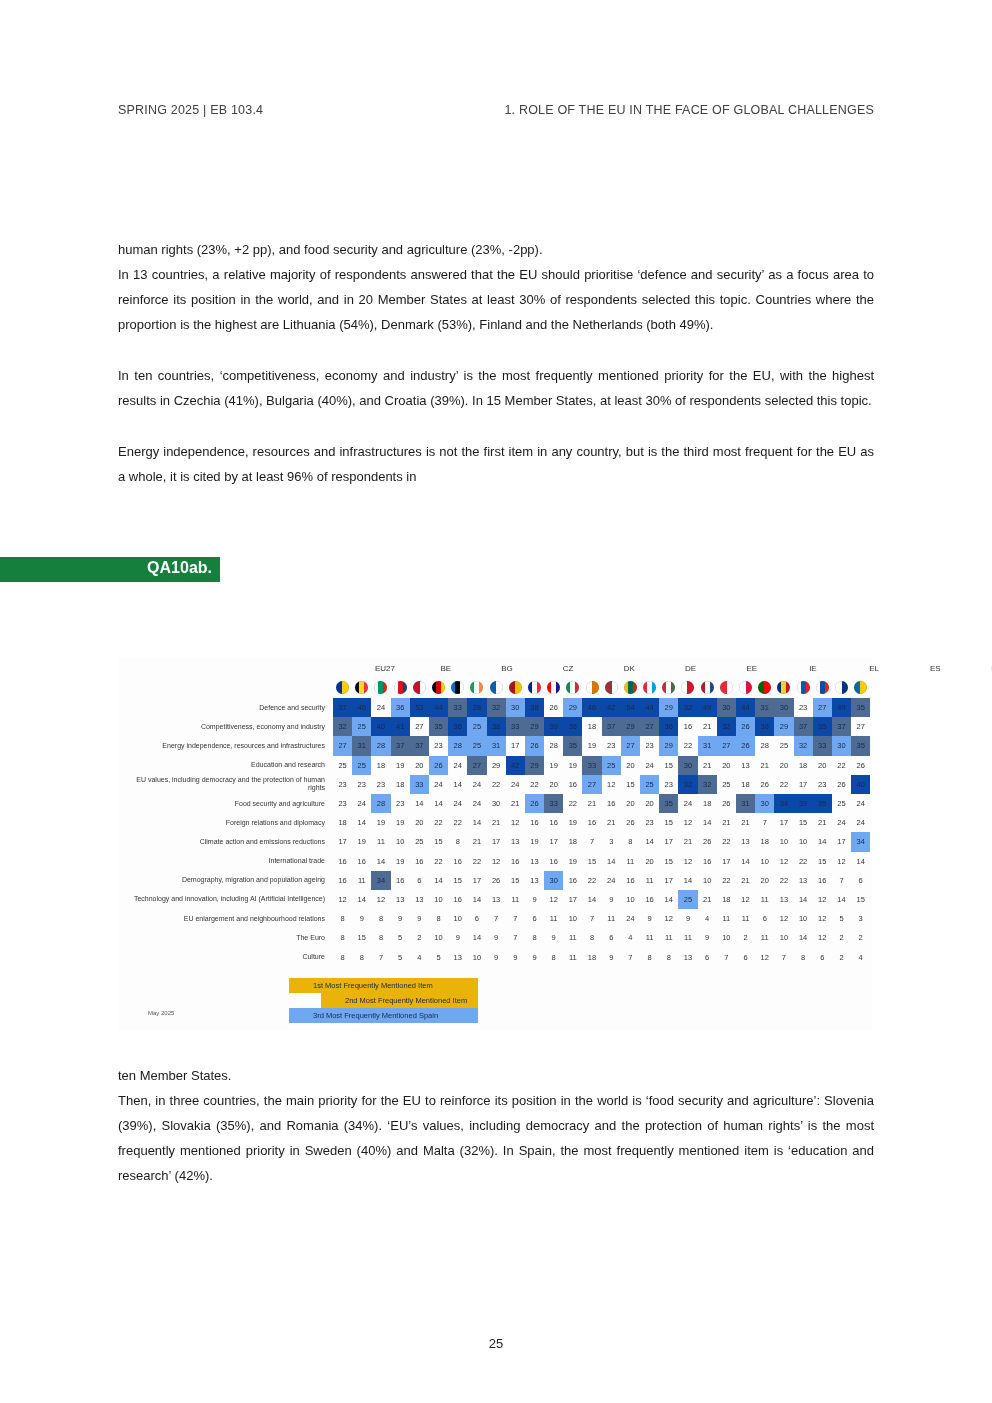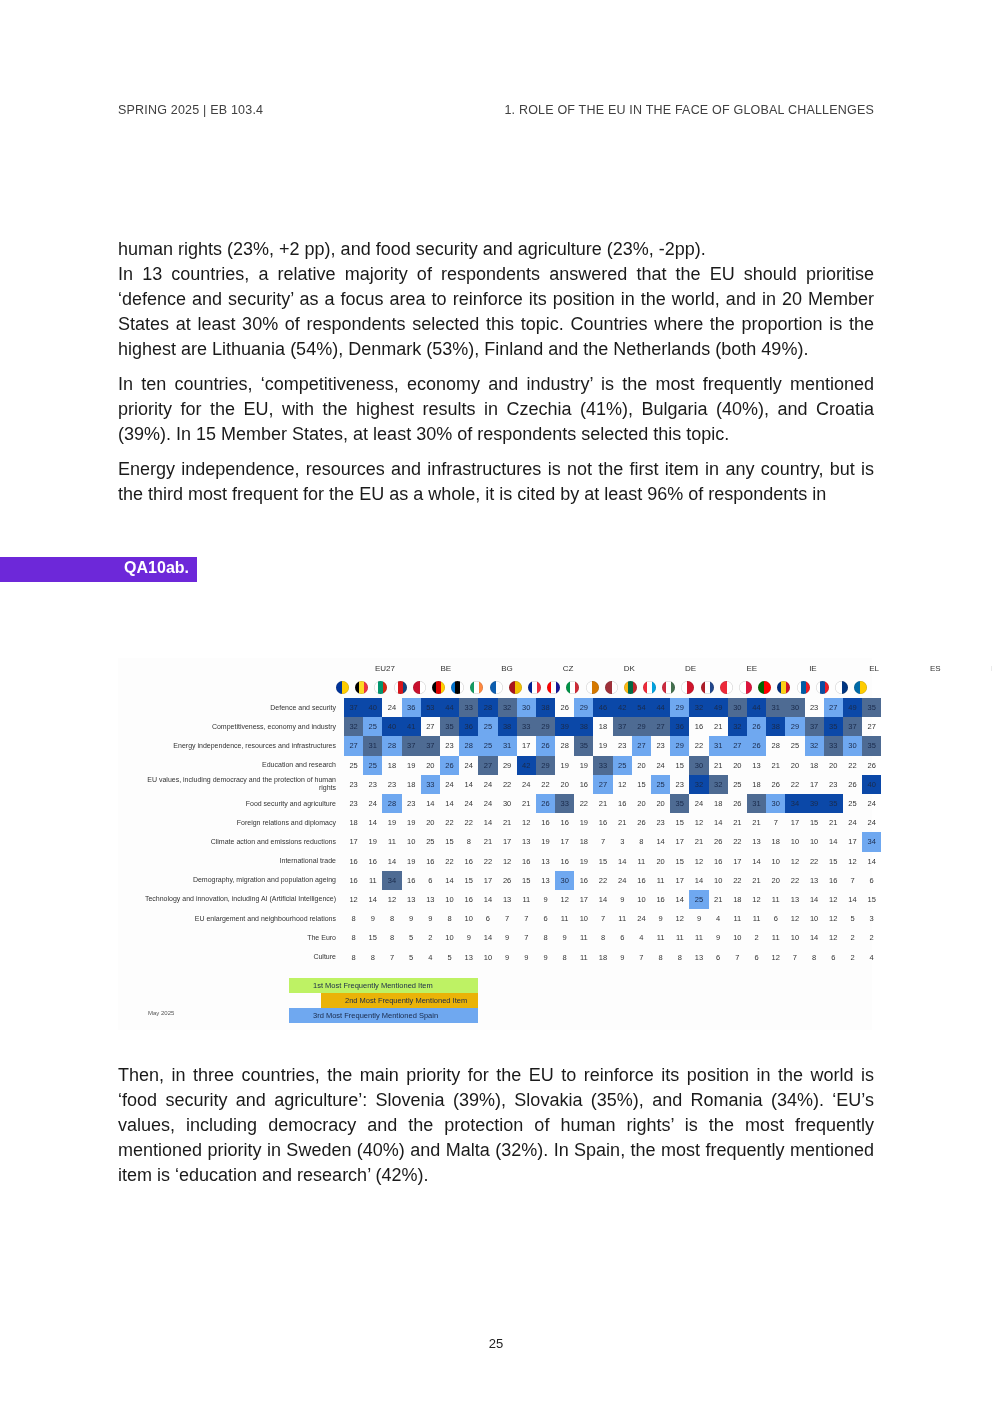--- a/index.html
+++ b/index.html
@@ -1,39 +1,39 @@
 <!DOCTYPE html>
 <html><head>
 <meta charset="utf-8">
 <style>
   html, body { margin: 0; padding: 0; background: #ffffff; }
   body { width: 992px; height: 1403px; position: relative; font-family: "Liberation Sans", sans-serif; color: #1a1a1a; overflow: hidden; }
   .running-header { position: absolute; top: 103px; left: 118px; right: 118px; display: flex; justify-content: space-between; font-size: 12.5px; letter-spacing: 0.2px; color: #404040; }
-  .para { position: absolute; left: 118px; width: 756px; font-size: 18px; line-height: 25px; text-align: justify; color: #1a1a1a; }
+  .para { position: absolute; left: 118px; width: 756px; font-size: 13px; line-height: 25px; text-align: justify; color: #1a1a1a; }
   .para p { margin: 0; }
-  .para p.gap { margin-top: 10px; }
-  .qa-bar { position: absolute; left: 0; top: 557px; width: 197px; height: 25px; background: #6d28d9; }
+  .para p.gap { margin-top: 26px; }
+  .qa-bar { position: absolute; left: 0; top: 557px; width: 220px; height: 25px; background: #15803d; }
   .qa-code { position: absolute; right: 8px; top: 2px; color: #fff; font-weight: bold; font-size: 16px; }
   .qa-question { position: absolute; left: 204px; top: 564px; width: 680px; color: #0b1f8c; font-weight: bold; font-size: 16px; line-height: 25px; }
   .chart-area { position: absolute; left: 118px; top: 658px; width: 754px; height: 372px; background: #fdfdfd; }
   .col-headers { position: absolute; left: 215px; top: 6px; display: flex; }
   .col-head { width: 19.2px; text-align: center; font-size: 8px; color: #333; padding-left: 42px; }
   .flags { position: absolute; left: 215px; top: 23px; display: flex; }
   .flag { width: 19.2px; display: flex; justify-content: center; }
   .flag span { width: 13px; height: 13px; border-radius: 50%; display: block; }
-  .rows { position: absolute; left: 11px; top: 40px; }
+  .rows { position: absolute; left: 0; top: 40px; }
   .row { display: flex; height: 19.2px; align-items: center; }
   .row-label { width: 207px; padding-right: 8px; text-align: right; font-size: 7px; line-height: 8px; color: #333; }
   .cell { width: 19.2px; height: 19.2px; display: flex; align-items: center; justify-content: center; font-size: 7.5px; color: #333; }
   .cell.r1 { background: #0b48a8; color: #1a2a4a; }
   .cell.r2 { background: #4e6b93; color: #1a2a4a; }
   .cell.r3 { background: #6fa8f0; color: #1a2a4a; }
   .legend { position: absolute; left: 171px; top: 320px; width: 189px; }
   .legend-item { height: 15px; font-size: 7.5px; line-height: 15px; padding-left: 24px; color: #1a2a4a; }
-  .legend-item.r1 { background: #bef264; }
+  .legend-item.r1 { background: #eab308; }
   .legend-item.r2 { background: #eab308; margin-left: 32px; }
   .legend-item.r3 { background: #6fa8f0; }
   .date-note { position: absolute; left: 30px; top: 352px; font-size: 6px; color: #555; }
   .page-number { position: absolute; top: 1336px; left: 0; width: 992px; text-align: center; font-size: 13px; color: #222; }
 </style>
 </head>
 <body>
 
 <div class="running-header">
   <span>SPRING 2025 | EB 103.4</span>
@@ -608,16 +608,17 @@
     </div>
   <div class="legend">
     <div class="legend-item r1">1st Most Frequently Mentioned Item</div>
     <div class="legend-item r2">2nd Most Frequently Mentioned Item</div>
     <div class="legend-item r3">3rd Most Frequently Mentioned Spain</div>
   </div>
   <div class="date-note">May 2025</div>
 </div>
 
 <div class="para" style="top:1063px;">
+  <p>ten Member States.</p>
   <p>Then, in three countries, the main priority for the EU to reinforce its position in the world is ‘food security and agriculture’: Slovenia (39%), Slovakia (35%), and Romania (34%). ‘EU’s values, including democracy and the protection of human rights’ is the most frequently mentioned priority in Sweden (40%) and Malta (32%). In Spain, the most frequently mentioned item is ‘education and research’ (42%).</p>
 </div>
 
 <div class="page-number">25</div>
 
 </body></html>

